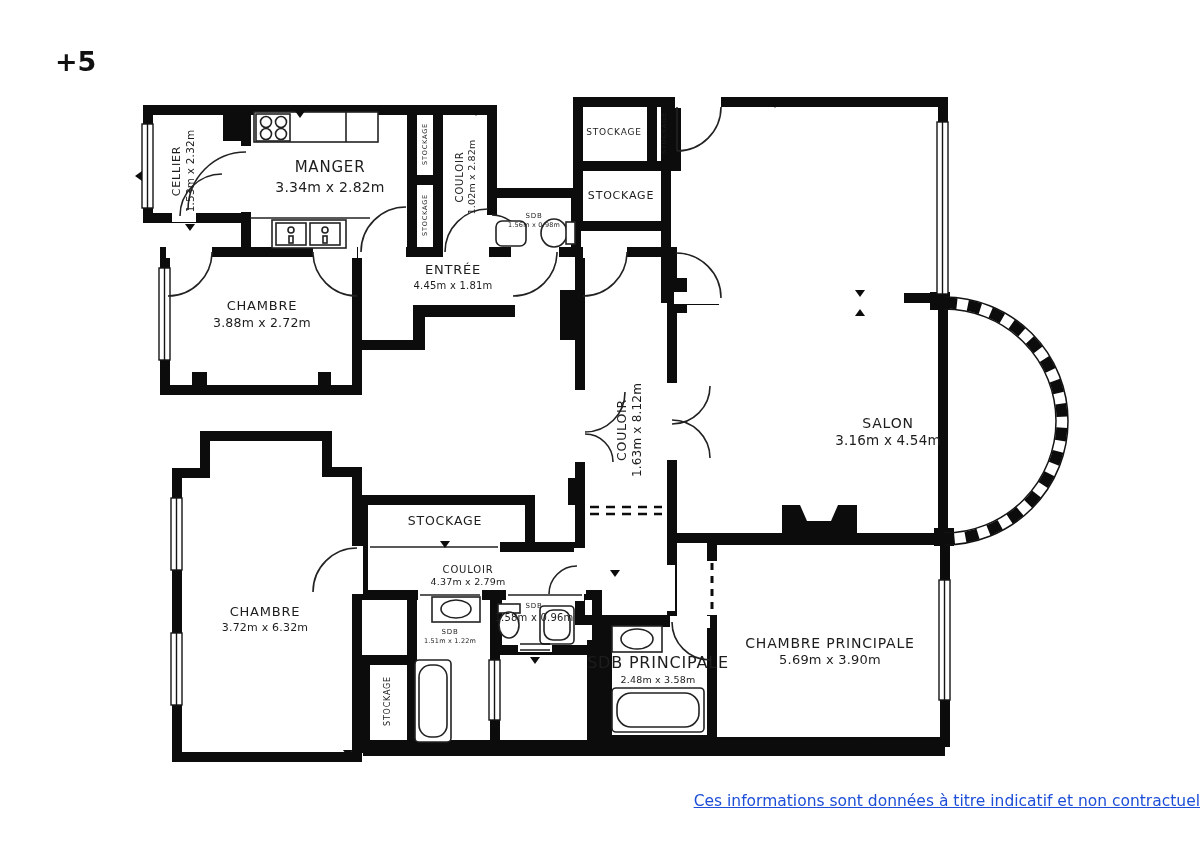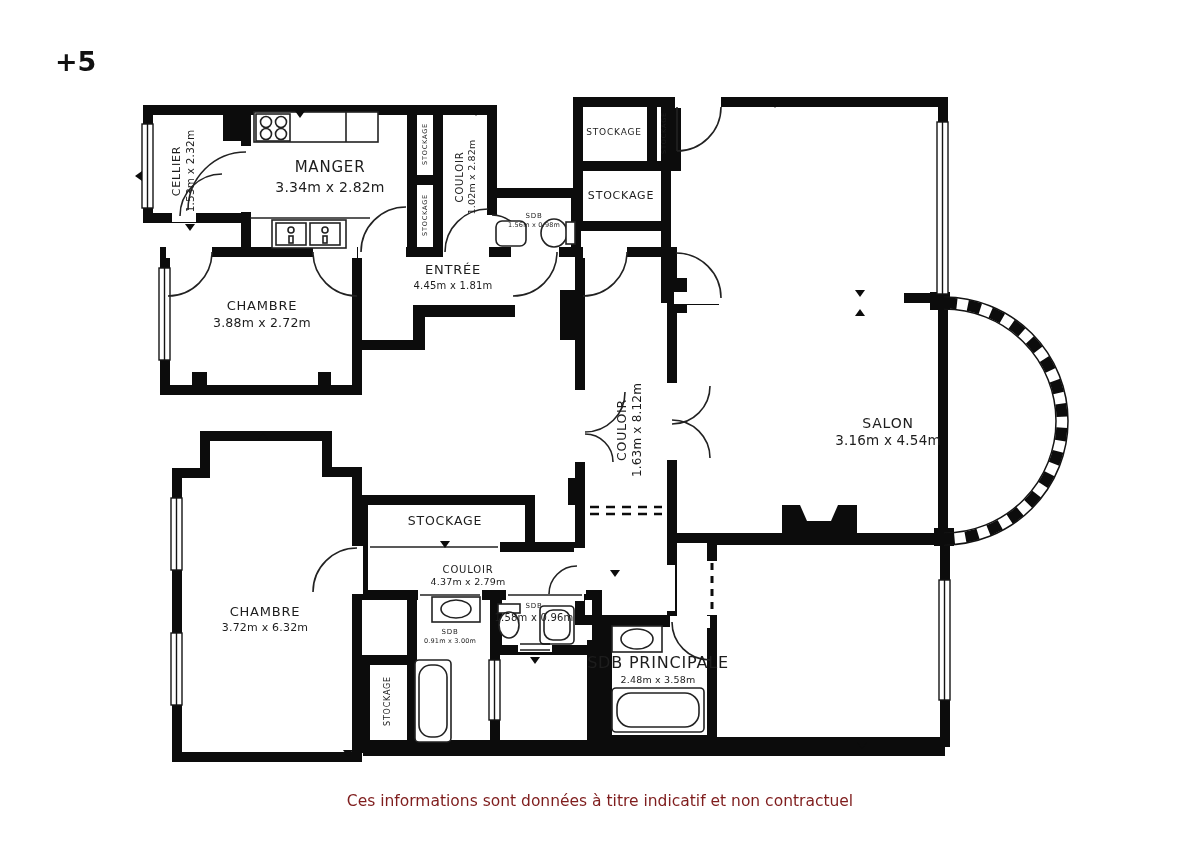--- a/index.html
+++ b/index.html
@@ -5,21 +5,21 @@
   html,body{margin:0;padding:0;background:#ffffff;}
   #stage{position:relative;width:1200px;height:849px;background:#ffffff;overflow:hidden;
          font-family:"DejaVu Sans",sans-serif;color:#1d1d1d;}
   #plan-svg{position:absolute;left:0;top:0;}
   .lbl{position:absolute;transform:translate(-50%,-50%);text-align:center;white-space:nowrap;
        line-height:1.3;color:#1d1d1d;}
   .lbl.vert{transform:translate(-50%,-50%) rotate(-90deg);}
   .nm{letter-spacing:0.8px;}
   .dm{letter-spacing:0.2px;}
   #floor-label{position:absolute;left:55px;top:46px;font-size:27px;font-weight:bold;color:#111;}
-  #caption{position:absolute;left:0;right:0;top:792px;text-align:center;font-size:15.5px;color:#7f1d1d;}
+  #caption{position:absolute;left:0;right:0;top:792px;text-align:right;font-size:15.5px;color:#1d4ed8;text-decoration:underline;}
 </style>
 </head>
 <body>
 
 <div id="stage">
 
   <div id="floor-label">+5</div>
 
   <svg id="plan-svg" width="1200" height="849" viewBox="0 0 1200 849">
 
@@ -289,28 +289,32 @@
   </div>
   <div class="lbl" style="left:445px;top:521px">
     <div class="nm" style="font-size:12.5px">STOCKAGE</div>
   </div>
   <div class="lbl" style="left:468px;top:576px">
     <div class="nm" style="font-size:10px">COULOIR</div>
     <div class="dm" style="font-size:9.5px">4.37m x 2.79m</div>
   </div>
   <div class="lbl" style="left:450px;top:637px">
     <div class="nm" style="font-size:7px">SDB</div>
-    <div class="dm" style="font-size:6.5px">0.91m x 3.00m</div>
+    <div class="dm" style="font-size:6.5px">1.51m x 1.22m</div>
   </div>
   <div class="lbl" style="left:534px;top:613px">
     <div class="nm" style="font-size:7px">SDB</div>
     <div class="dm" style="font-size:10px">1.58m x 0.96m</div>
   </div>
   <div class="lbl vert" style="left:388px;top:701px">
     <div class="nm" style="font-size:8px">STOCKAGE</div>
   </div>
   <div class="lbl" style="left:658px;top:670px">
     <div class="nm" style="font-size:16px">SDB PRINCIPALE</div>
     <div class="dm" style="font-size:9.5px">2.48m x 3.58m</div>
   </div>
+  <div class="lbl" style="left:830px;top:652px">
+    <div class="nm" style="font-size:14px">CHAMBRE PRINCIPALE</div>
+    <div class="dm" style="font-size:13px">5.69m x 3.90m</div>
+  </div>
 
   <div id="caption">Ces informations sont données à titre indicatif et non contractuel</div>
 </div>
 
 </body></html>

